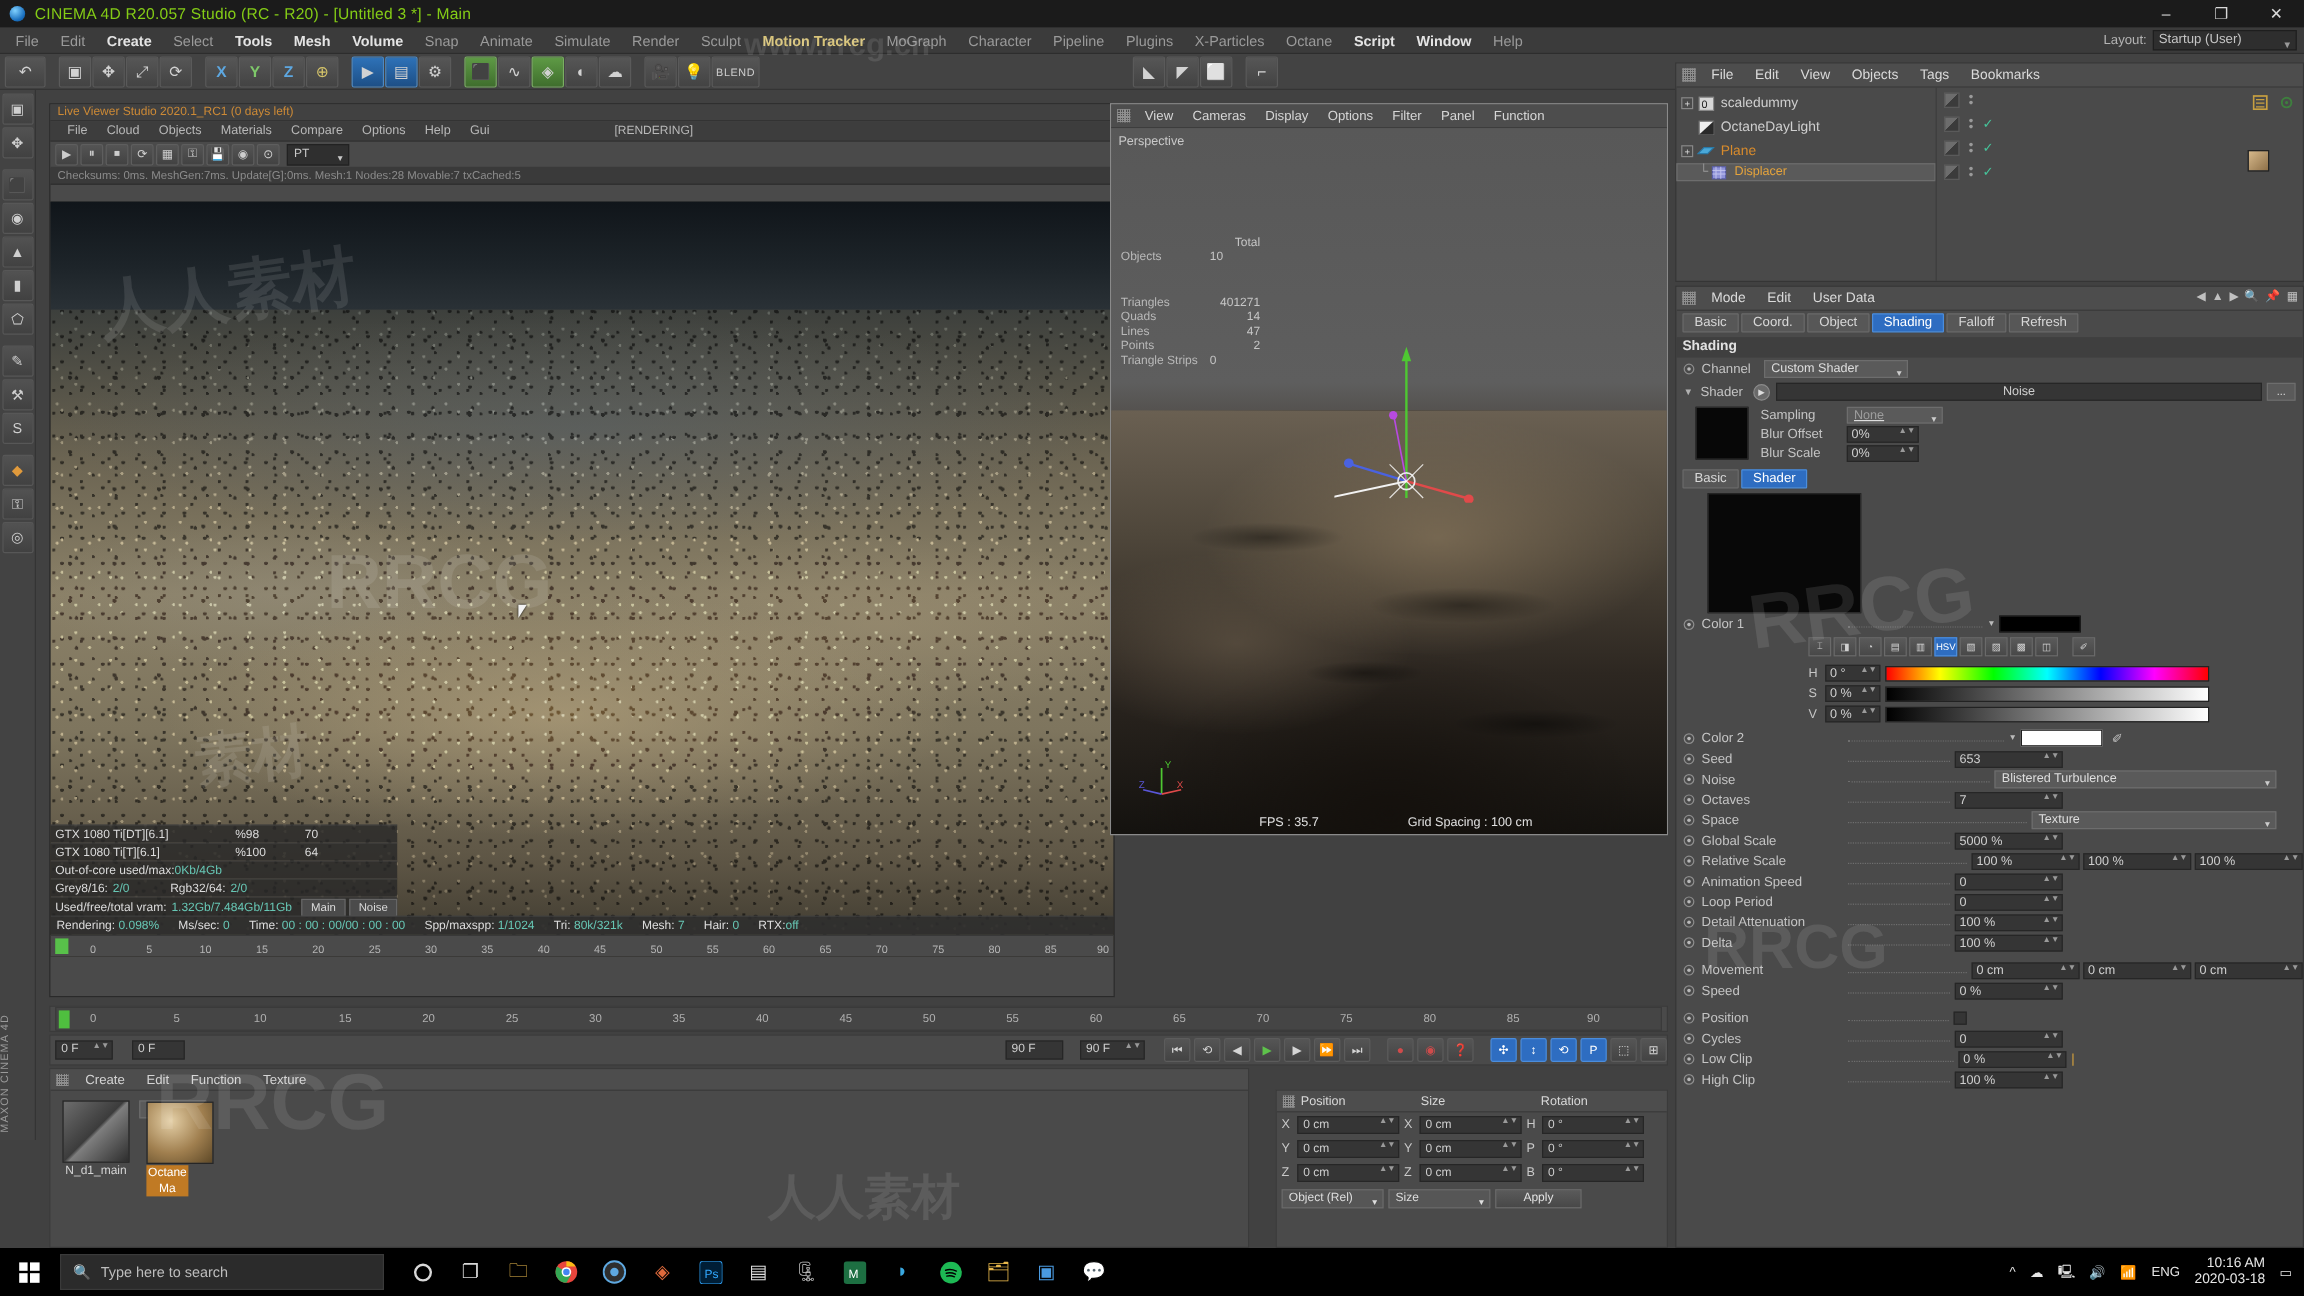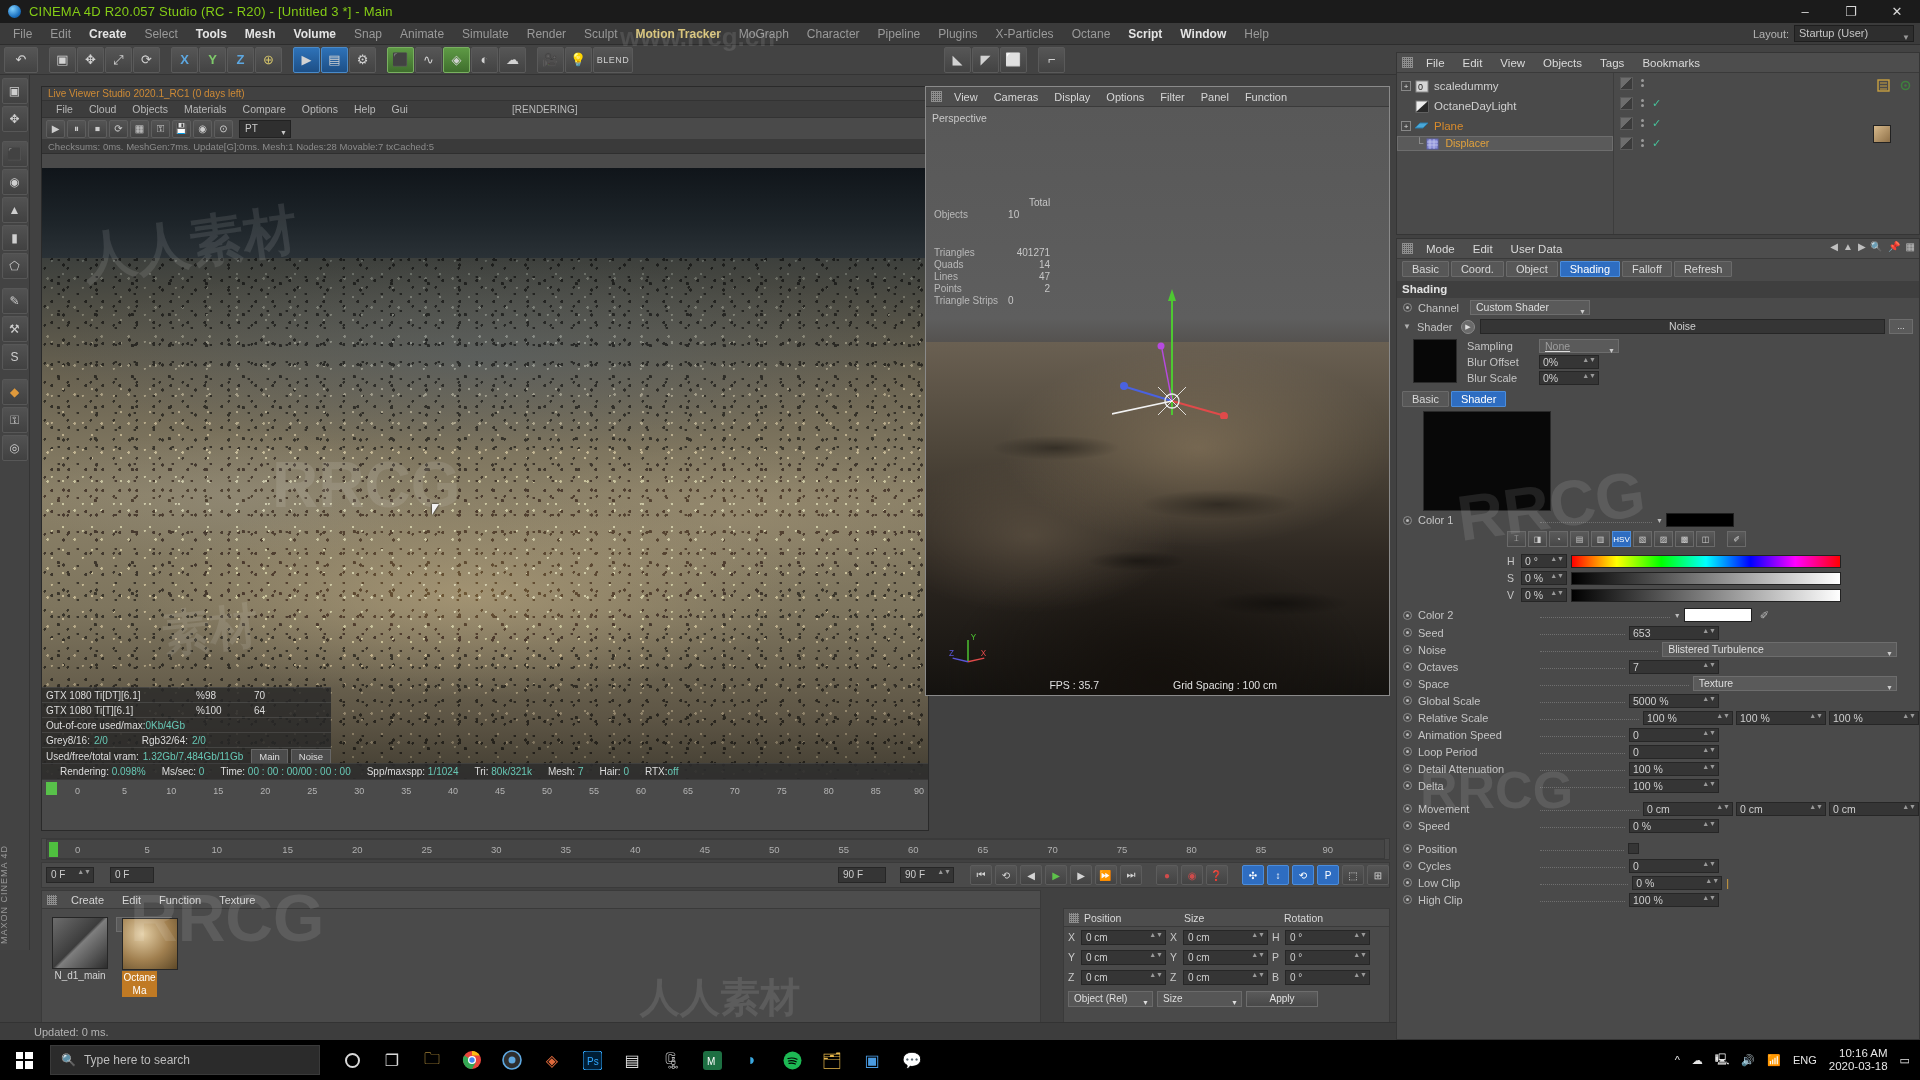--- a/index.html
+++ b/index.html
@@ -164,21 +164,21 @@
   }
   .gpu-row .c1{ width:150px; } .gpu-row .c2{ width:58px; } .gpu-row .c3{ width:40px;}
   .gpu-row .gl{ color:#67c7b5; }
   .tabmini{ display:inline-flex; gap:3px; margin-left:8px;}
   .tabmini span{
     background:#4b4b4b; border:1px solid #666; padding:0 7px; font-size:9.5px; line-height:13px; color:#dcdcdc;
   }
   .renderbar{
     position:absolute; left:0; right:0; bottom:18px; height:16px;
     background:rgba(45,45,45,.88); display:flex; align-items:center; gap:16px;
-    padding-left:18px; font-size:10px; color:#ddd; border-top:1px solid rgba(110,110,110,.25);
+    padding-left:5px; font-size:10px; color:#ddd; border-top:1px solid rgba(110,110,110,.25);
   }
   .renderbar .gl{ color:#67c7b5; }
   .timeline-strip{
     position:absolute; left:0; right:0; bottom:0; height:18px; background:#4a4a4a;
     border-top:1px solid #383838; display:flex; align-items:flex-end;
     font-size:9px; color:#b5b5b5;
   }
   .tick{ position:absolute; bottom:1px; transform:translateX(-50%); }
   .greenblock{ position:absolute; left:4px; bottom:2px; width:11px; height:13px; background:#58c14a;}
 
@@ -1240,21 +1240,20 @@
       <div class="cm-sel">
         <span>Object (Rel)</span><span class="cv">▼</span>
       </div>
       <div class="cm-sel">
         <span>Size</span><span class="cv">▼</span>
       </div>
       <div class="applybtn">Apply</div>
     </div>
   </div>
 
-  <div class="statusbar">Updated: 0 ms.</div>
 
   <div class="wm" style="left:620px; top:22px; font-size:26px;">www.rrcg.cn</div>
   <div class="wm" style="left:130px; top:880px; font-size:66px;">RRCG</div>
   <div class="wm" style="left:640px; top:970px; font-size:40px;">人人素材</div>
   <div class="wm" style="left:1420px; top:760px; font-size:52px;">RRCG</div>
 
   <div class="taskbar">
     <div class="startbtn">
       <span class="winlogo">
           <i></i>

